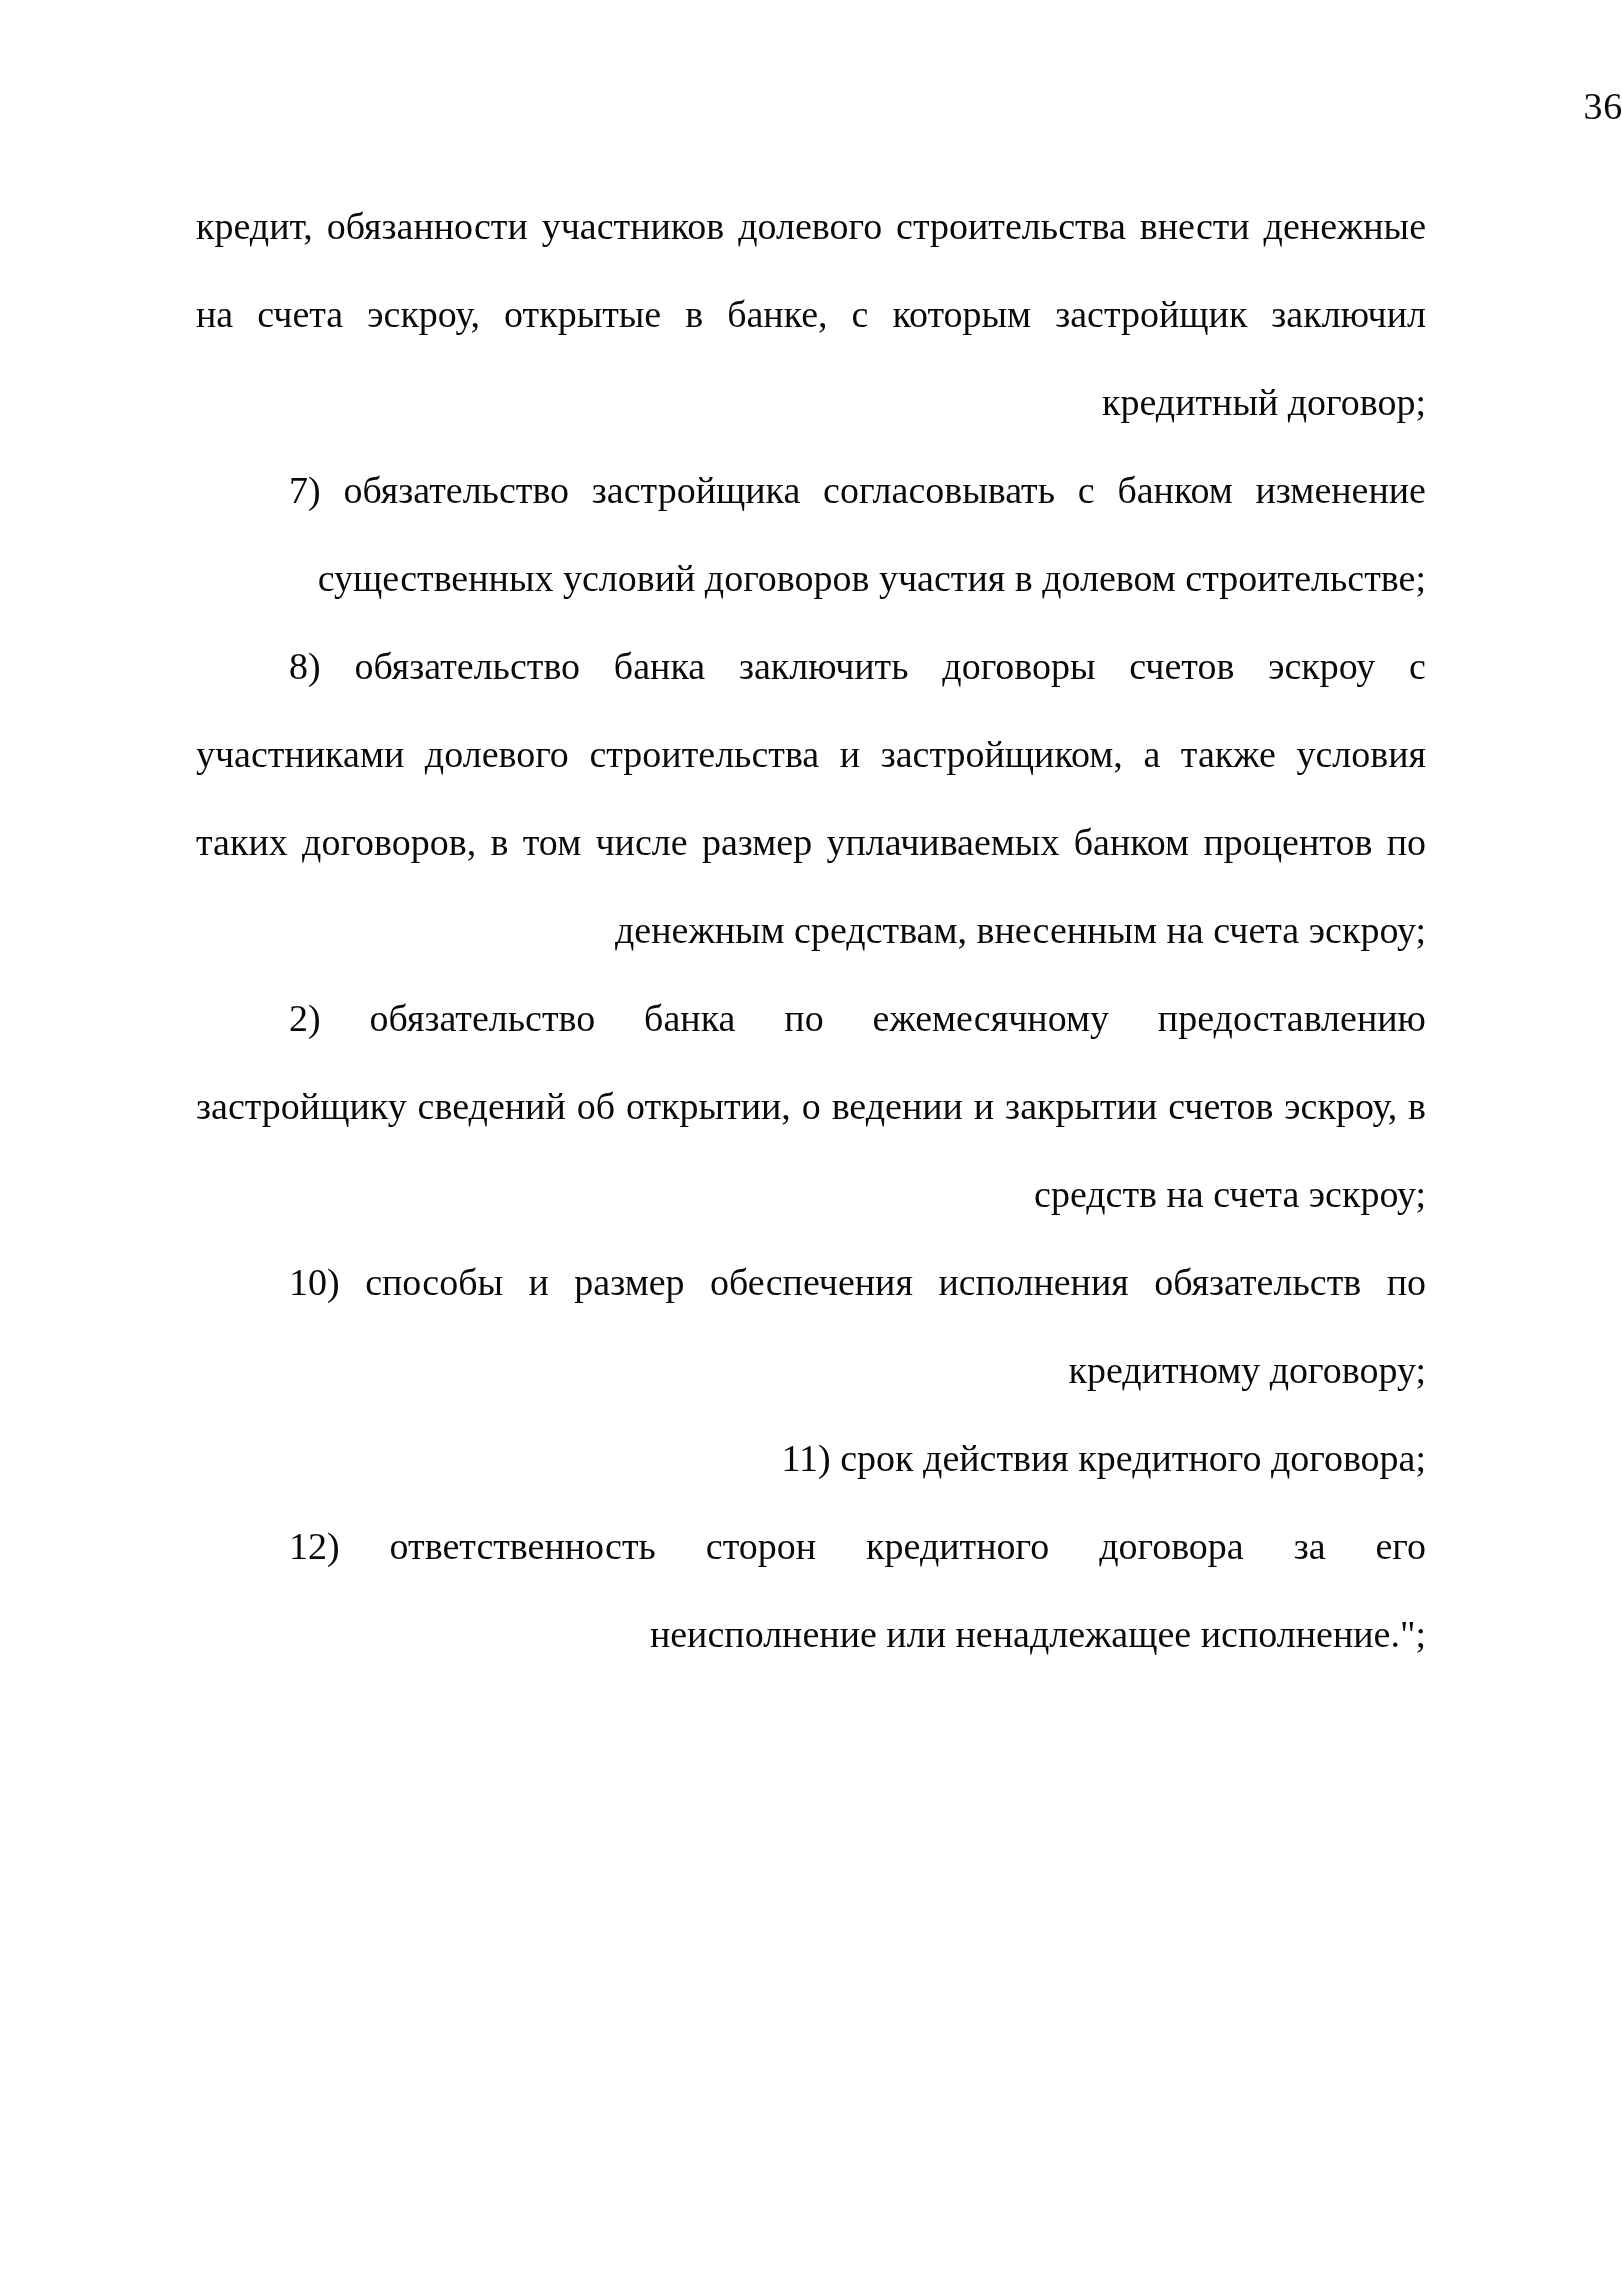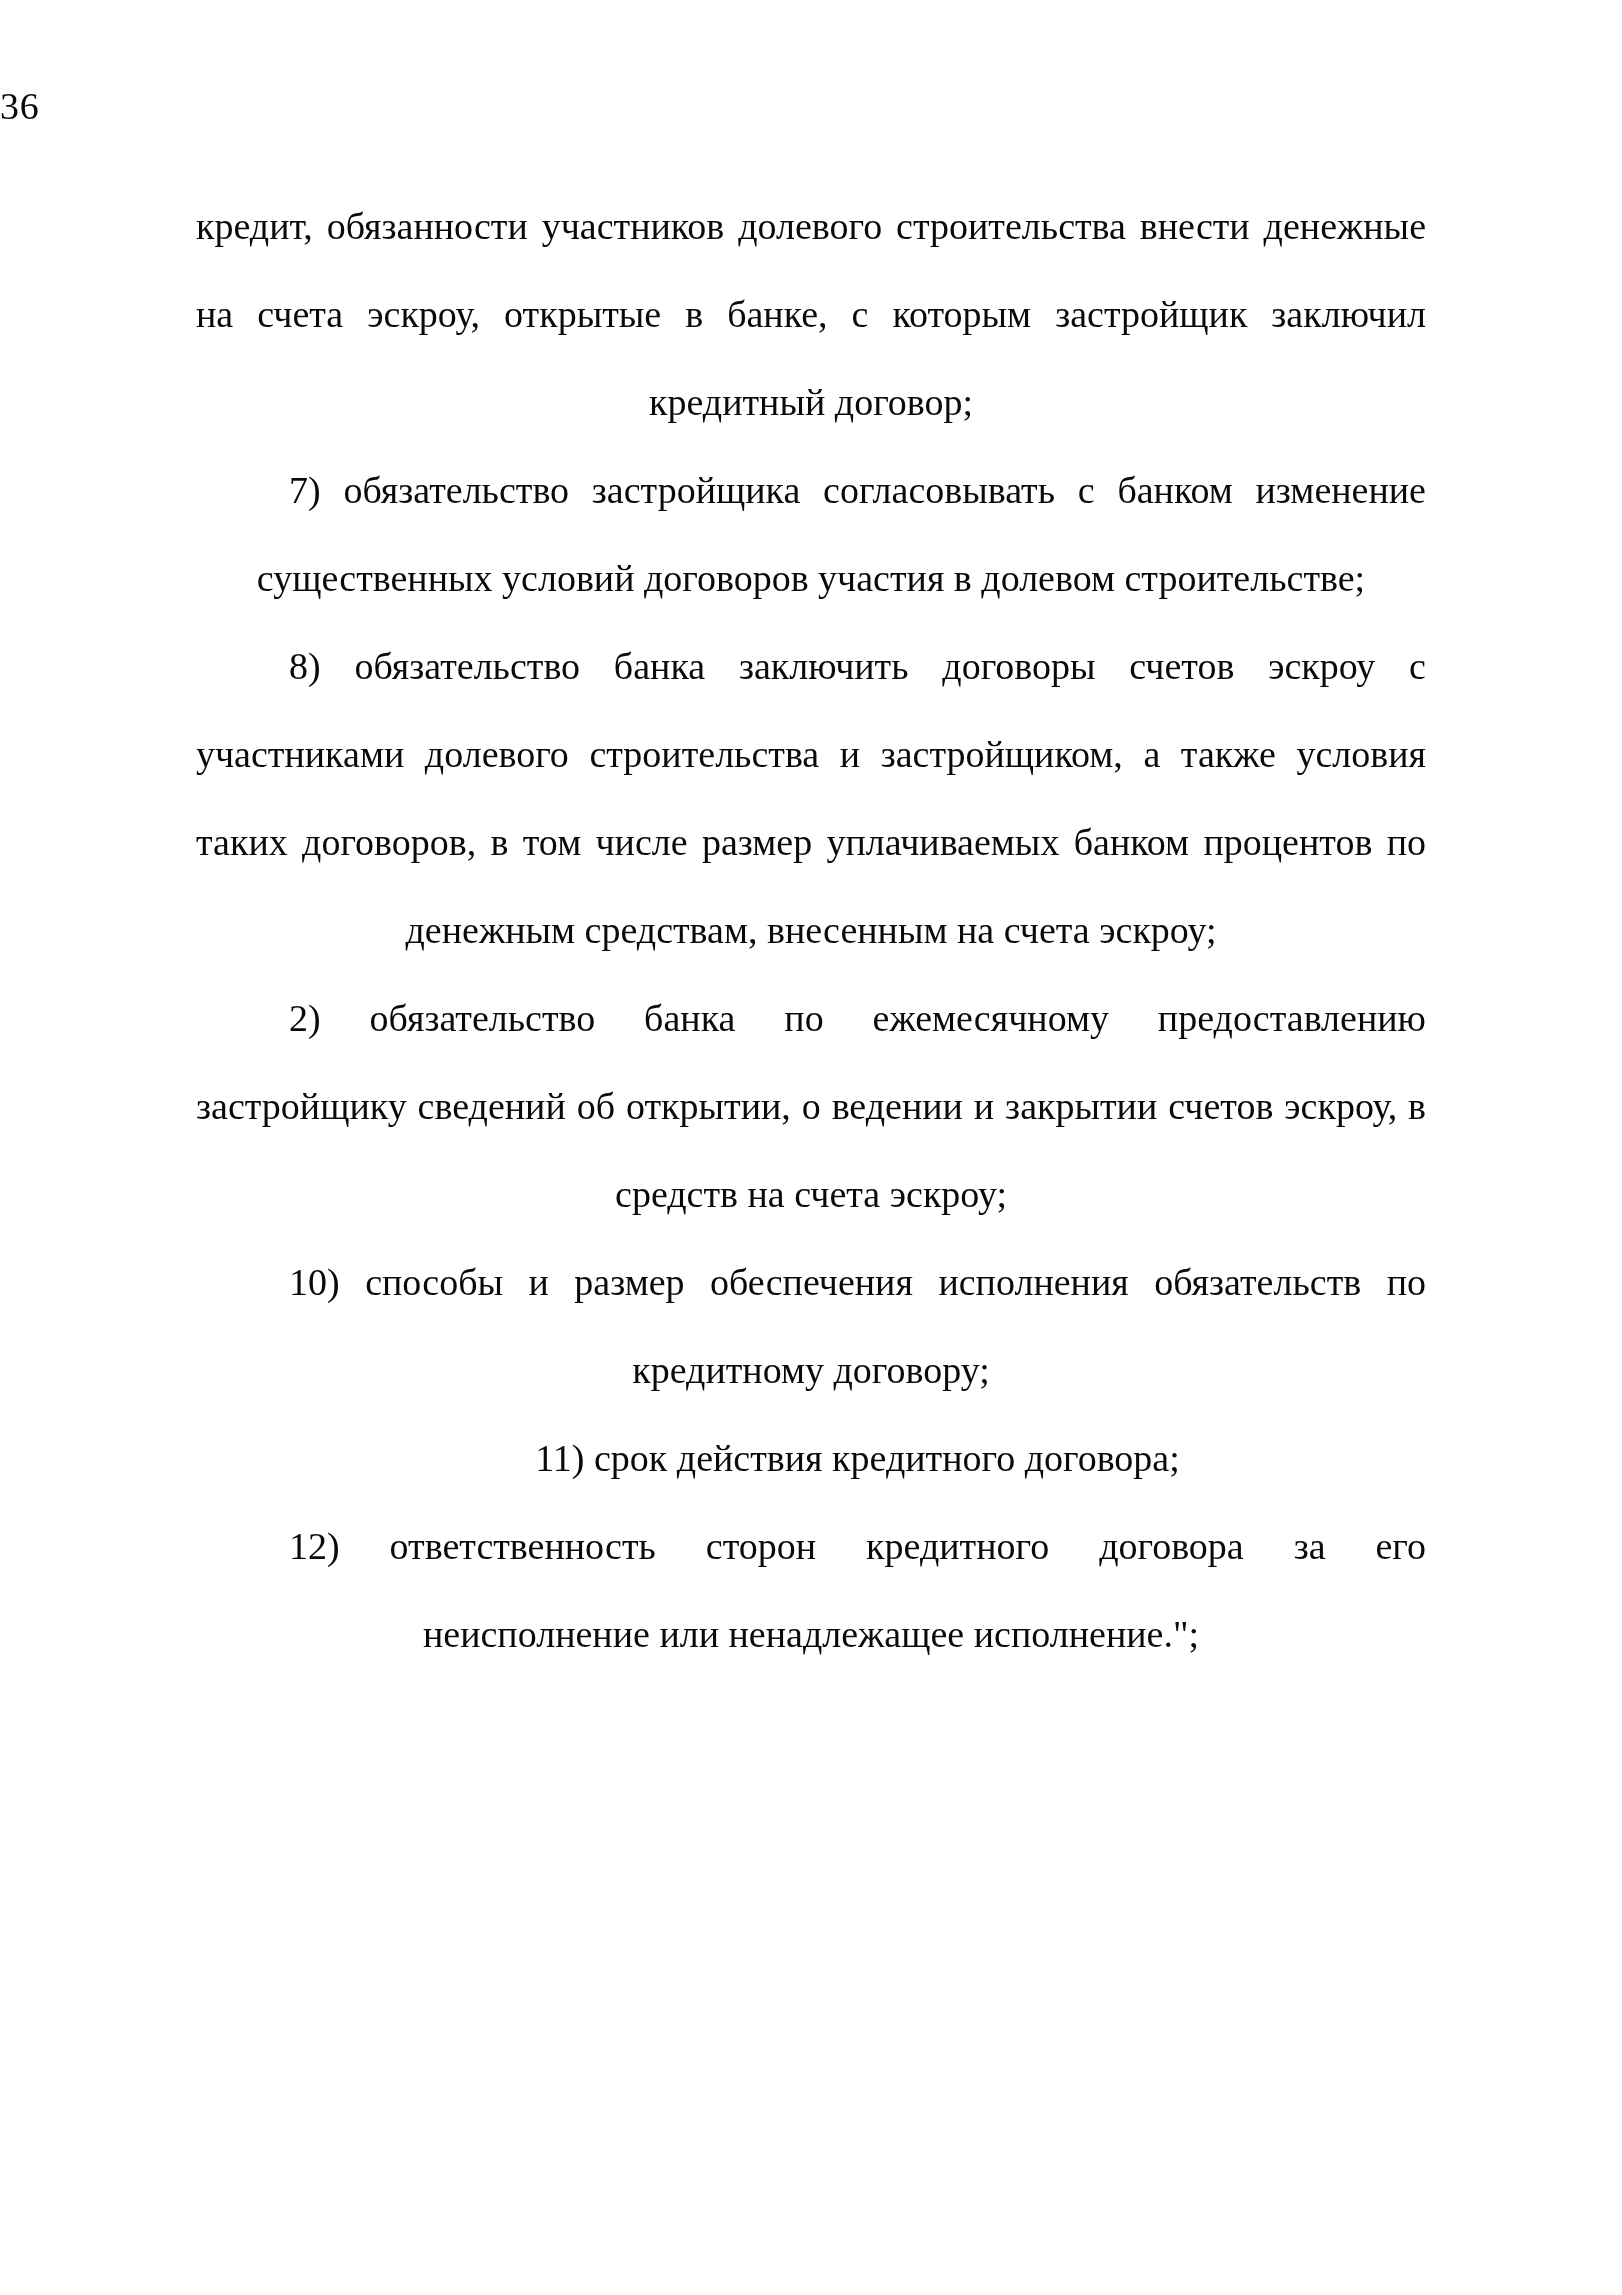--- a/index.html
+++ b/index.html
@@ -12,37 +12,37 @@
     height: 2295px;
     position: relative;
     font-family: "Liberation Serif", serif;
     color: #0a0a0a;
   }
   .page-number {
     position: absolute;
     top: 84px;
     left: 0;
     width: 1623px;
-    text-align: left;
+    text-align: right;
     font-size: 38px;
     line-height: 44px;
     letter-spacing: 0.7px;
   }
   .doc-body {
     position: absolute;
     top: 182px;
     left: 196px;
     width: 1230px;
     font-family: Liberation Serif, serif;
   }
   .line {
     font-size: 38px;
     line-height: 88px;
     white-space: normal;
-    text-align: center;
+    text-align: right;
   }
   
   .j {
     text-align: justify;
     text-align-last: justify;
   }
   
   .ind {
     text-indent: 93px;
   }

